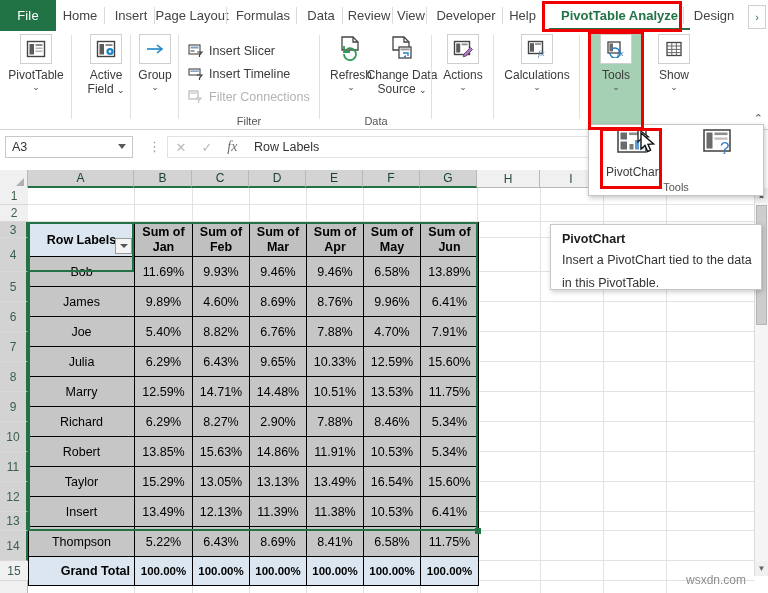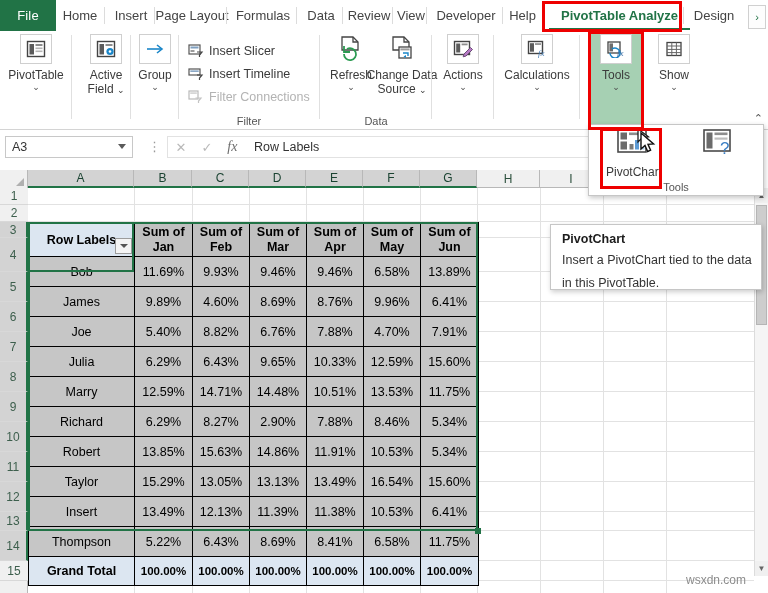--- a/index.html
+++ b/index.html
@@ -362,21 +362,21 @@
   }
   .pt .gt-c {
     background: #dce6f1;
     font-weight: bold;
     text-align: center;
     color: #000;
   }
   .pt .gt-first {
     background: #dce6f1;
     font-weight: bold;
-    text-align: center;
+    text-align: right;
     color: #000;
   }
   .filter-btn {
     position: absolute;
     right: 2px; bottom: 2px;
     width: 15px; height: 14px;
     border: 1px solid #9c9c9c;
     background: #f4f4f4;
     display: flex; align-items: center; justify-content: center;
   }

